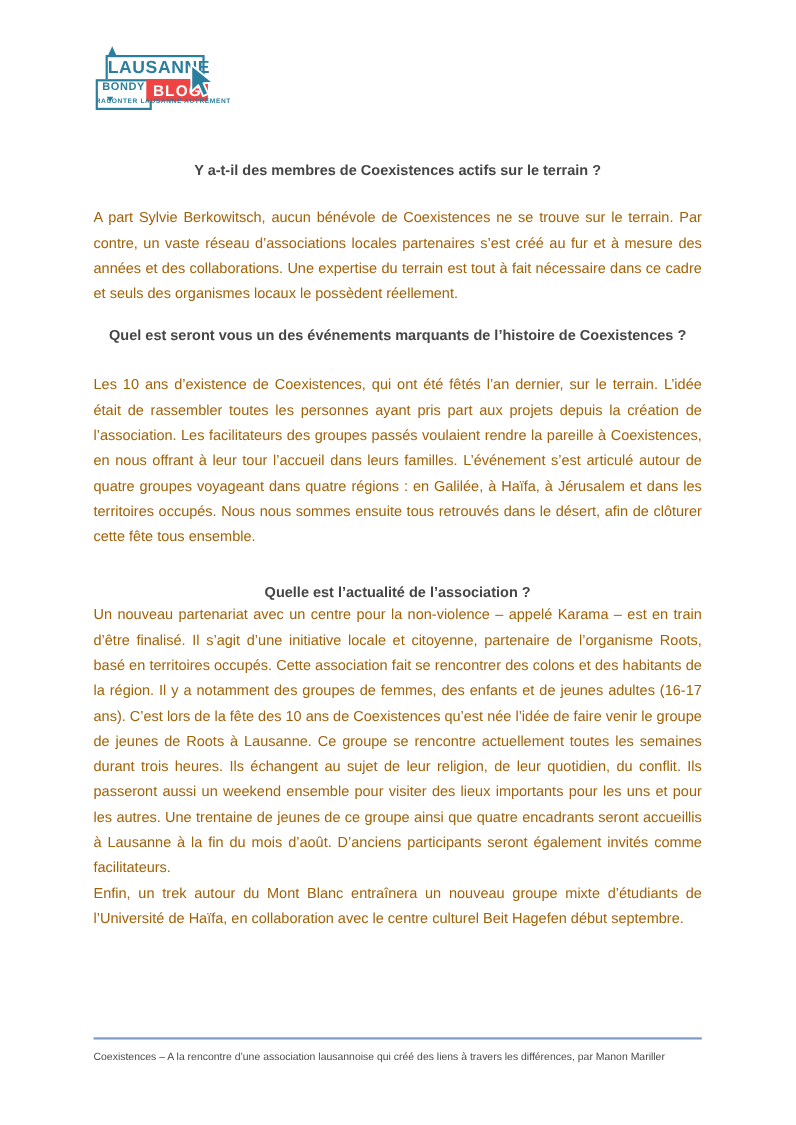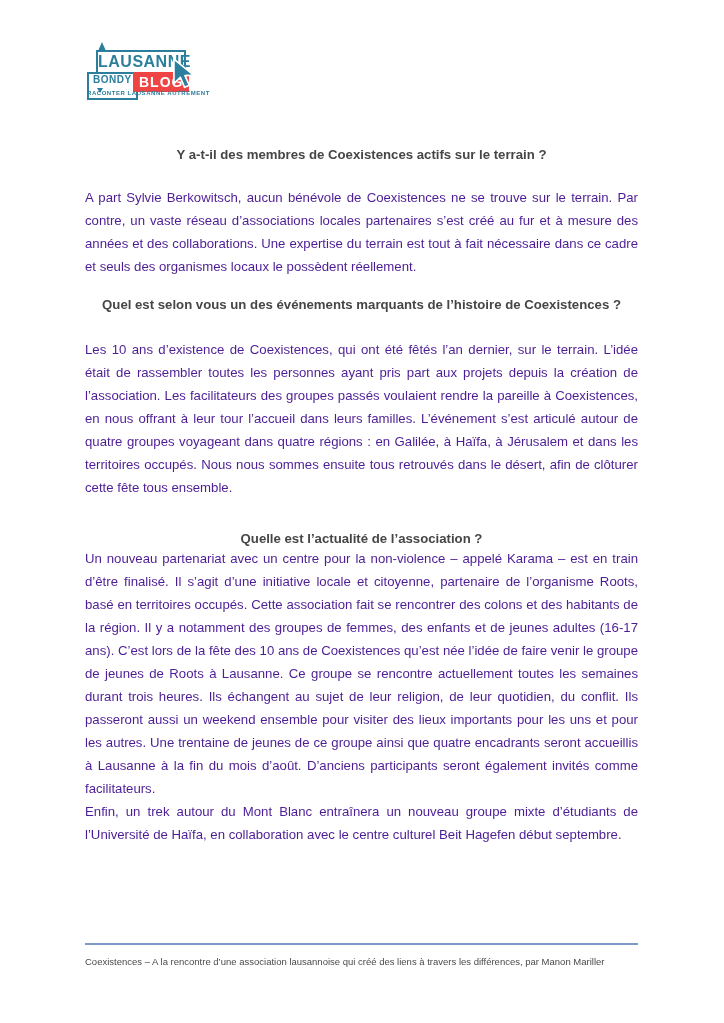--- a/index.html
+++ b/index.html
@@ -48,21 +48,21 @@
     font-size: 6px; font-weight: bold; letter-spacing: .55px; white-space: nowrap;
   }
 
   
   .article { position: absolute; left: 85px; top: 147px; width: 553px; }
   .q {
     margin: 0; font-size: 13.2px; font-weight: bold; color: #464646;
     line-height: 16px; text-align: center;
   }
   .article p {
-    margin: 0; font-size: 13.2px; color: #4c1d95;
+    margin: 0; font-size: 13.2px; color: #a16207;
     line-height: 23px; text-align: justify;
   }
   #p1  { margin-top: 23px; }
   #h2q { margin-top: 19px; }
   #p2  { margin-top: 25px; }
   #h3q { margin-top: 32px; }
   #p3a { margin-top: 27px; }
   #p3b, #p3c { margin-top: 0; }
 
   
@@ -89,21 +89,21 @@
     <svg class="cursor" viewBox="0 0 24 30" aria-hidden="true">
       <path d="M3,1 L3,24 L9,18.2 L13,27.5 L17.5,25.6 L13.4,16.6 L21.5,16 Z" fill="#2b7e9c" stroke="#ffffff" stroke-width="1.6" stroke-linejoin="round"></path>
     </svg>
     <div class="tagline">RACONTER LAUSANNE AUTREMENT</div>
   </header>
 
   <main class="article">
     <h2 class="q" id="h1q">Y a-t-il des membres de Coexistences actifs sur le terrain ?</h2>
     <p id="p1">A part Sylvie Berkowitsch, aucun bénévole de Coexistences ne se trouve sur le terrain. Par contre, un vaste réseau d’associations locales partenaires s’est créé au fur et à mesure des années et des collaborations. Une expertise du terrain est tout à fait nécessaire dans ce cadre et seuls des organismes locaux le possèdent réellement.</p>
 
-    <h2 class="q" id="h2q">Quel est selon vous un des événements marquants de l’histoire de Coexistences ?</h2>
+    <h2 class="q" id="h2q">Quel est seront vous un des événements marquants de l’histoire de Coexistences ?</h2>
     <p id="p2">Les 10 ans d’existence de Coexistences, qui ont été fêtés l’an dernier, sur le terrain. L’idée était de rassembler toutes les personnes ayant pris part aux projets depuis la création de l’association. Les facilitateurs des groupes passés voulaient rendre la pareille à Coexistences, en nous offrant à leur tour l’accueil dans leurs familles. L’événement s’est articulé autour de quatre groupes voyageant dans quatre régions : en Galilée, à Haïfa, à Jérusalem et dans les territoires occupés. Nous nous sommes ensuite tous retrouvés dans le désert, afin de clôturer cette fête tous ensemble.</p>
 
     <h2 class="q" id="h3q">Quelle est l’actualité de l’association ?</h2>
     <p id="p3b">Un nouveau partenariat avec un centre pour la non-violence – appelé Karama – est en train d’être finalisé. Il s’agit d’une initiative locale et citoyenne, partenaire de l’organisme Roots, basé en territoires occupés. Cette association fait se rencontrer des colons et des habitants de la région. Il y a notamment des groupes de femmes, des enfants et de jeunes adultes (16-17 ans). C’est lors de la fête des 10 ans de Coexistences qu’est née l’idée de faire venir le groupe de jeunes de Roots à Lausanne. Ce groupe se rencontre actuellement toutes les semaines durant trois heures. Ils échangent au sujet de leur religion, de leur quotidien, du conflit. Ils passeront aussi un weekend ensemble pour visiter des lieux importants pour les uns et pour les autres. Une trentaine de jeunes de ce groupe ainsi que quatre encadrants seront accueillis à Lausanne à la fin du mois d’août. D’anciens participants seront également invités comme facilitateurs.</p>
     <p id="p3c">Enfin, un trek autour du Mont Blanc entraînera un nouveau groupe mixte d’étudiants de l’Université de Haïfa, en collaboration avec le centre culturel Beit Hagefen début septembre.</p>
   </main>
 
   <footer>
     <hr class="footer-rule">
     <div class="footer-text">Coexistences – A la rencontre d’une association lausannoise qui créé des liens à travers les différences, par Manon Mariller</div>

